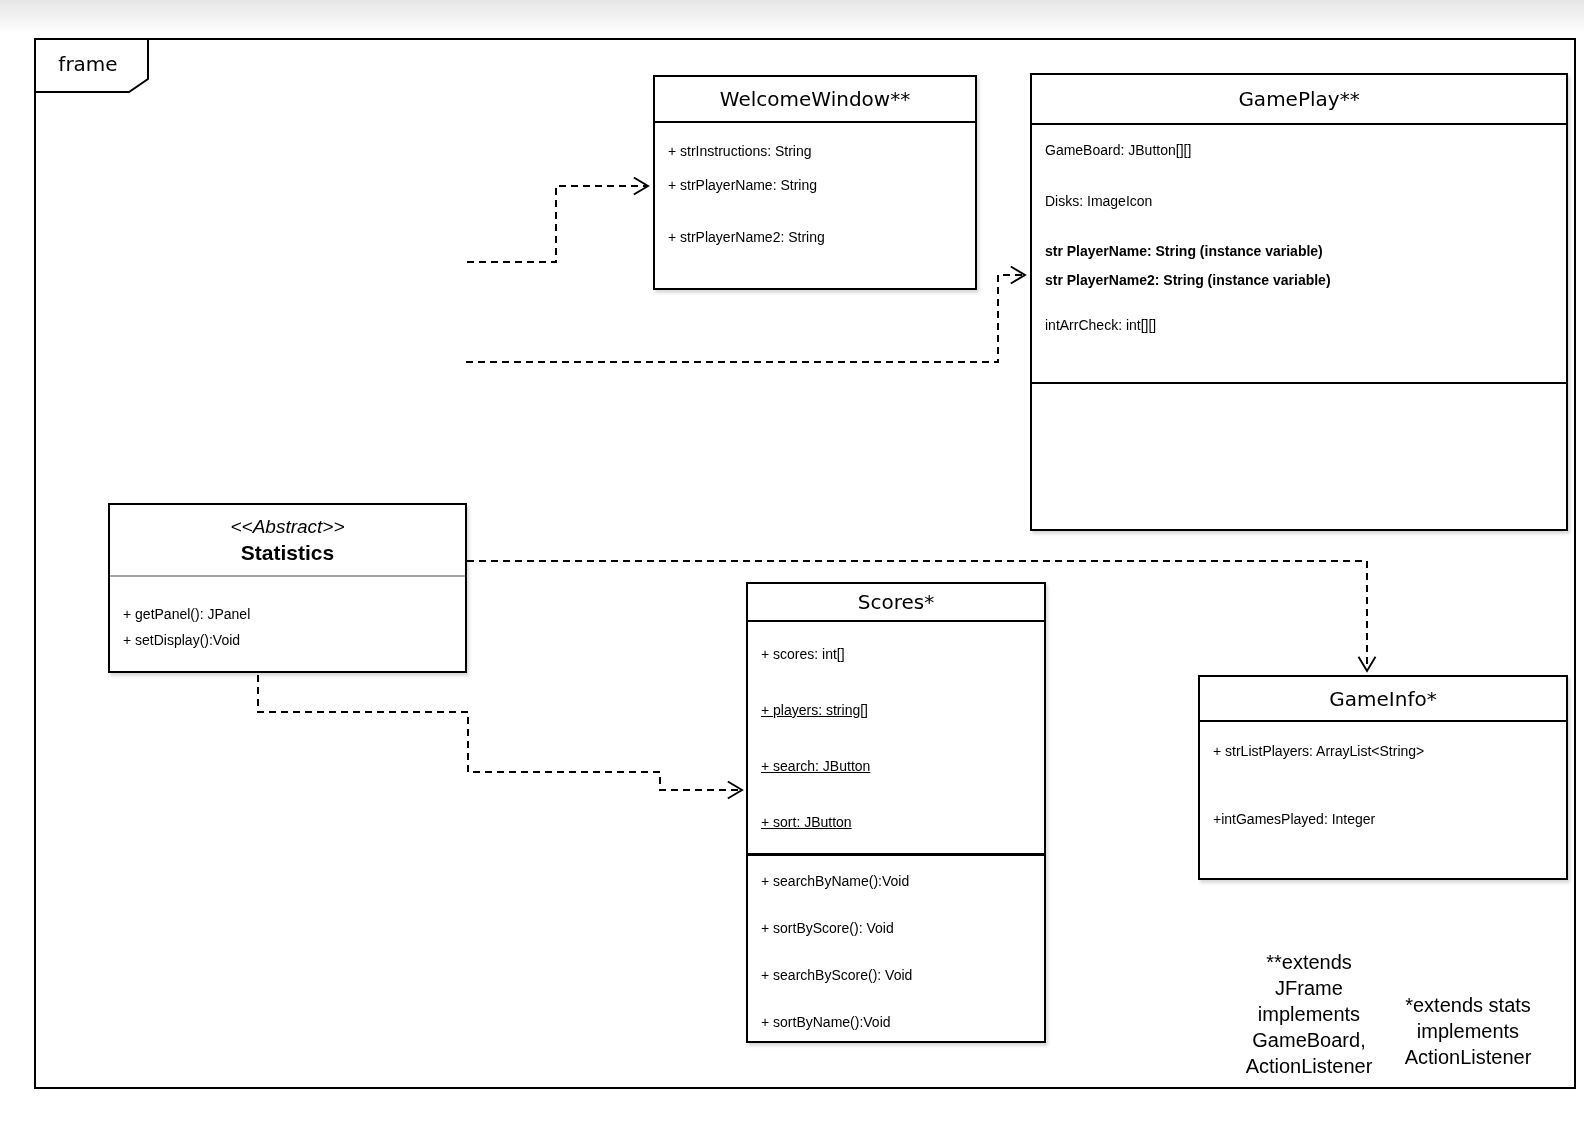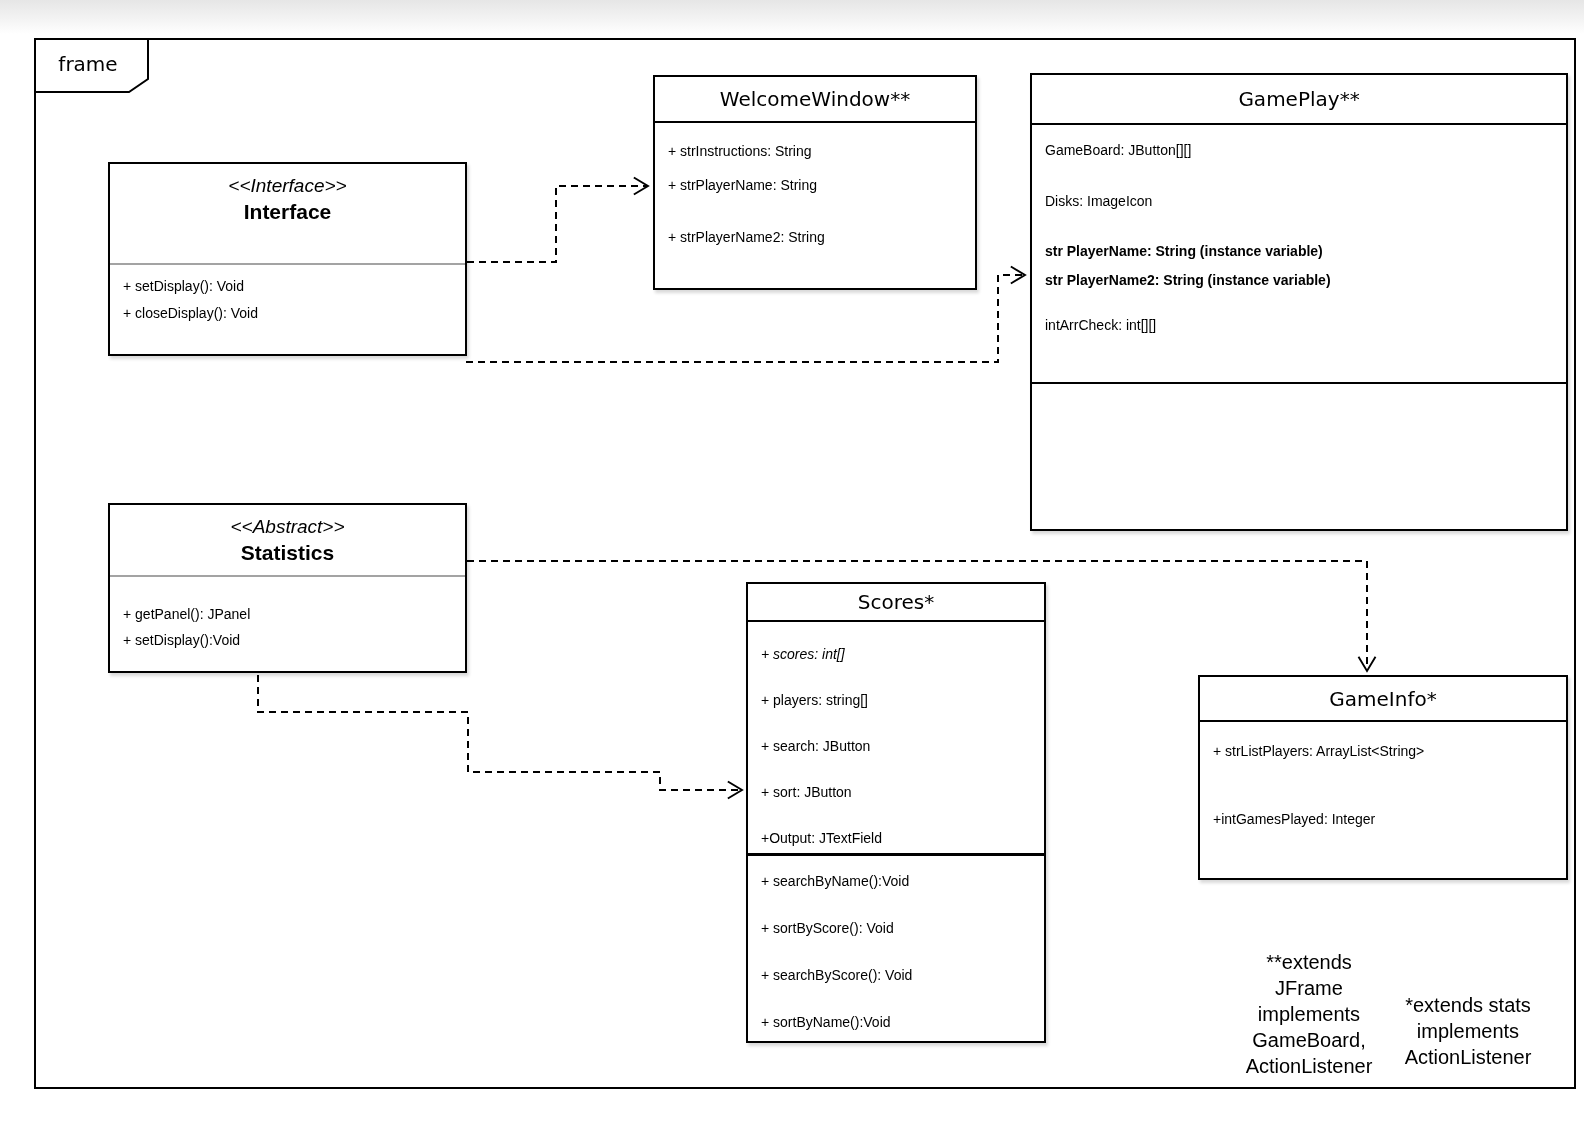--- a/index.html
+++ b/index.html
@@ -48,22 +48,22 @@
   .attrs-gameplay .row{line-height:26px;}
   .attrs-gameplay .row:nth-child(1){margin-top:12px;}
   .attrs-gameplay .row:nth-child(2){margin-top:25px;}
   .attrs-gameplay .row:nth-child(3){margin-top:24px;font-weight:700;}
   .attrs-gameplay .row:nth-child(4){margin-top:3px;font-weight:700;}
   .attrs-gameplay .row:nth-child(5){margin-top:19px;}
   
   .attrs-gameplay-methods{padding-top:11px;}
   .attrs-gameplay-methods .row{line-height:28px;padding-right:20px;}
   
-  .attrs-scores .row:nth-child(1){margin-top:20px;font-style:italic;}
-  .attrs-scores .row:nth-child(n+2){margin-top:22px;}
+  .attrs-scores .row:nth-child(1){margin-top:20px;}
+  .attrs-scores .row:nth-child(n+2){margin-top:32px;text-decoration:underline;}
   .scores-methods{border-top:3px solid #000;}
   .attrs-scores-methods .row:nth-child(1){margin-top:13px;}
   .attrs-scores-methods .row:nth-child(n+2){margin-top:23px;}
   
   .attrs-gameinfo .row:nth-child(1){margin-top:17px;}
   .attrs-gameinfo .row:nth-child(2){margin-top:44px;}
   
   .note{position:absolute;text-align:center;font-size:20px;}
   .note .row{line-height:26px;}
 </style>
@@ -85,30 +85,20 @@
     <path d="M35,39 H148 V79 L129,92 H35 Z" fill="#ffffff" stroke="#000" stroke-width="2"></path>
 
     <path d="M467,262 H556 V186 H648" fill="none" stroke="#000" stroke-width="2" stroke-dasharray="7,5" marker-end="url(#openArrow)"></path>
     <path d="M466,362 H998 V275 H1025" fill="none" stroke="#000" stroke-width="2" stroke-dasharray="7,5" marker-end="url(#openArrow)"></path>
     <path d="M467,561 H1367 V671" fill="none" stroke="#000" stroke-width="2" stroke-dasharray="7,5" marker-end="url(#openArrow)"></path>
     <path d="M258,675 V712 H468 V772 H660 V790 H742" fill="none" stroke="#000" stroke-width="2" stroke-dasharray="7,5" marker-end="url(#openArrow)"></path>
   </svg>
 
   <div class="frame-label">frame</div>
 
-  <div class="uml-box" style="left:108px;top:162px;width:359px;height:194px;">
-    <div class="uml-title top-align gray-divider" style="height:101px;">
-      <div class="stereotype">&lt;&lt;Interface&gt;&gt;</div>
-      <div class="class-name">Interface</div>
-    </div>
-    <div class="uml-section grow attrs-interface">
-        <div class="row">+ setDisplay(): Void</div>
-        <div class="row">+ closeDisplay(): Void</div>
-      </div>
-  </div>
 
   <div class="uml-box" style="left:653px;top:75px;width:324px;height:215px;">
     <div class="uml-title" style="height:46px;">
       <div class="plain-title">WelcomeWindow**</div>
     </div>
     <div class="uml-section grow attrs-welcome">
         <div class="row">+ strInstructions: String</div>
         <div class="row">+ strPlayerName: String</div>
         <div class="row">+ strPlayerName2: String</div>
       </div>

